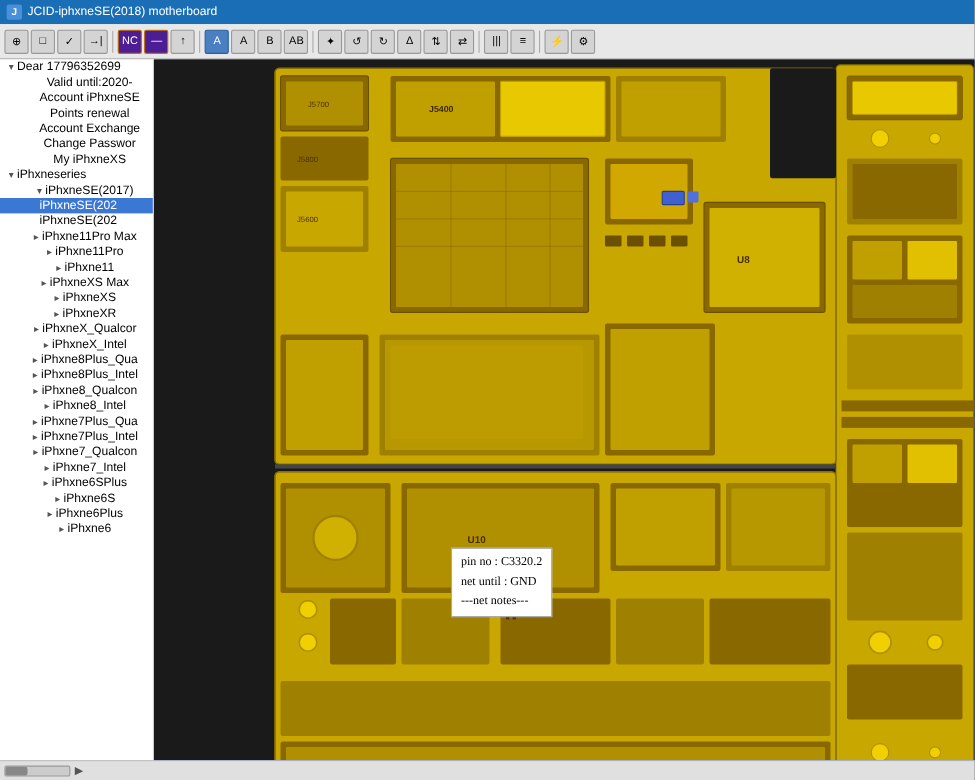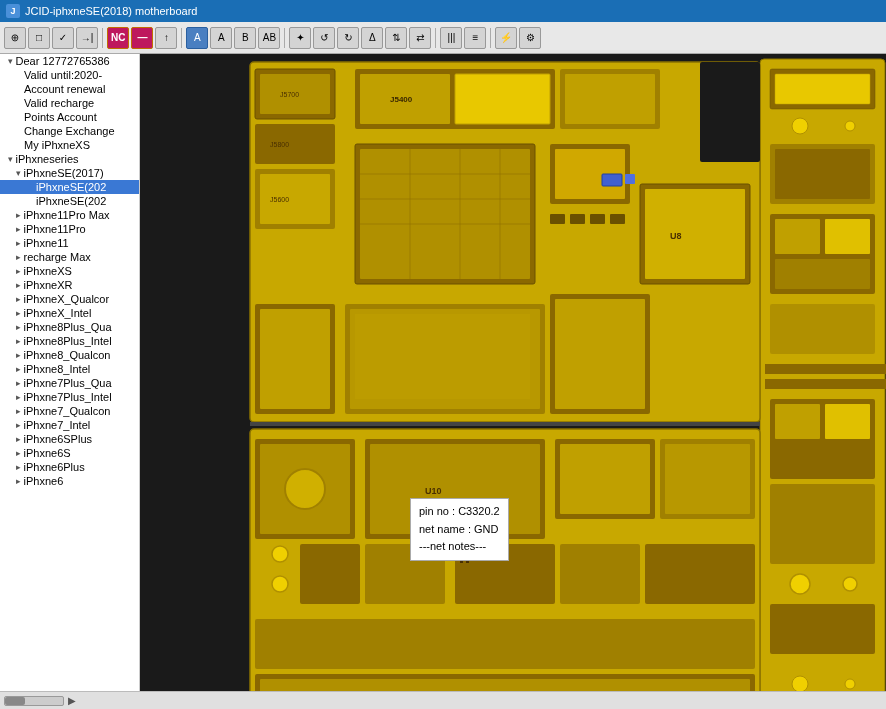--- a/index.html
+++ b/index.html
@@ -38,24 +38,24 @@
       min-width: 22px; height: 22px;
       background: #d4d4d4;
       border: 1px solid #999;
       border-radius: 2px;
       display: flex; align-items: center; justify-content: center;
       font-size: 10px;
       cursor: pointer;
       padding: 0 3px;
     }
     .toolbar-btn.highlight {
-      background: #be185d;
+      background: #4c1d95;
       border-color: #c07000;
       color: white;
-      font-weight: bold;
+      font-weight: normal;
     }
     .toolbar-btn.blue {
       background: #4a7fc1;
       border-color: #2a5f9f;
       color: white;
     }
     .toolbar-separator {
       width: 1px; height: 20px;
       background: #aaa;
       margin: 0 2px;
@@ -85,21 +85,21 @@
       cursor: pointer;
       display: flex;
       align-items: center;
     }
     .tree-item.selected { background: #3a78d4; color: white; }
     .tree-item .expand-icon {
       font-size: 9px;
       margin-right: 3px;
       color: #555;
     }
-    .tree-item.indent1 { padding-left: 16px; }
+    .tree-item.indent1 { padding-left: 16px; justify-content: center; }
     .tree-item.indent2 { padding-left: 28px; text-align: center; }
 
     
     #canvas-area {
       flex: 1;
       background: #1d4ed8;
       position: relative;
       overflow: hidden;
     }
 
@@ -112,21 +112,21 @@
 
     
     #info-box {
       position: absolute;
       bottom: 130px;
       left: 270px;
       background: white;
       border: 1px solid #aaa;
       padding: 4px 8px;
       font-size: 11px;
-      font-family: Liberation Sans, sans-serif;
+      font-family: Liberation Serif, serif;
       z-index: 10;
       line-height: 1.6;
     }
 
     
     #status-bar {
       height: 18px;
       background: #e0e0e0;
       border-top: 1px solid #bbb;
       display: flex;
@@ -188,41 +188,41 @@
   <div class="toolbar-btn">⚙</div>
 </div>
 
 <div id="main">
 
   <div id="left-panel">
 
     <div id="tree-container">
         <div class="tree-item">
           <span class="expand-icon">▾ </span>
-          <span>Dear 12772765386</span>
+          <span>Dear 17796352699</span>
         </div>
         <div class="tree-item indent1">
           <span style="margin-right: 8px;"></span>
           <span>Valid until:2020-</span>
         </div>
         <div class="tree-item indent1">
           <span style="margin-right: 8px;"></span>
-          <span>Account renewal</span>
-        </div>
-        <div class="tree-item indent1">
-          <span style="margin-right: 8px;"></span>
-          <span>Valid recharge</span>
-        </div>
-        <div class="tree-item indent1">
-          <span style="margin-right: 8px;"></span>
-          <span>Points Account</span>
-        </div>
-        <div class="tree-item indent1">
-          <span style="margin-right: 8px;"></span>
-          <span>Change Exchange</span>
+          <span>Account iPhxneSE</span>
+        </div>
+        <div class="tree-item indent1">
+          <span style="margin-right: 8px;"></span>
+          <span>Points renewal</span>
+        </div>
+        <div class="tree-item indent1">
+          <span style="margin-right: 8px;"></span>
+          <span>Account Exchange</span>
+        </div>
+        <div class="tree-item indent1">
+          <span style="margin-right: 8px;"></span>
+          <span>Change Passwor</span>
         </div>
         <div class="tree-item indent1">
           <span style="margin-right: 8px;"></span>
           <span>My iPhxneXS</span>
         </div>
         <div class="tree-item">
           <span class="expand-icon">▾ </span>
           <span>iPhxneseries</span>
         </div>
         <div class="tree-item indent1">
@@ -244,21 +244,21 @@
         <div class="tree-item indent1">
           <span class="expand-icon">▸ </span>
           <span>iPhxne11Pro</span>
         </div>
         <div class="tree-item indent1">
           <span class="expand-icon">▸ </span>
           <span>iPhxne11</span>
         </div>
         <div class="tree-item indent1">
           <span class="expand-icon">▸ </span>
-          <span>recharge Max</span>
+          <span>iPhxneXS Max</span>
         </div>
         <div class="tree-item indent1">
           <span class="expand-icon">▸ </span>
           <span>iPhxneXS</span>
         </div>
         <div class="tree-item indent1">
           <span class="expand-icon">▸ </span>
           <span>iPhxneXR</span>
         </div>
         <div class="tree-item indent1">
@@ -450,21 +450,21 @@
         <rect x="332" y="500" width="3" height="3" fill="#4a3000"></rect>
         <rect x="338" y="500" width="3" height="3" fill="#4a3000"></rect>
         <rect x="320" y="506" width="3" height="3" fill="#4a3000"></rect>
         <rect x="326" y="506" width="3" height="3" fill="#4a3000"></rect>
 
         <line x1="110" y1="370" x2="620" y2="370" stroke="#444" stroke-width="4"></line>
       </svg>
 
       <div id="info-box">
         <div>pin no : C3320.2</div>
-        <div>net name : GND</div>
+        <div>net until : GND</div>
         <div>---net notes---</div>
       </div>
 
     </div>
   </div>
 
 </div>
 
 <div id="status-bar">
   <div class="scroll-area">

